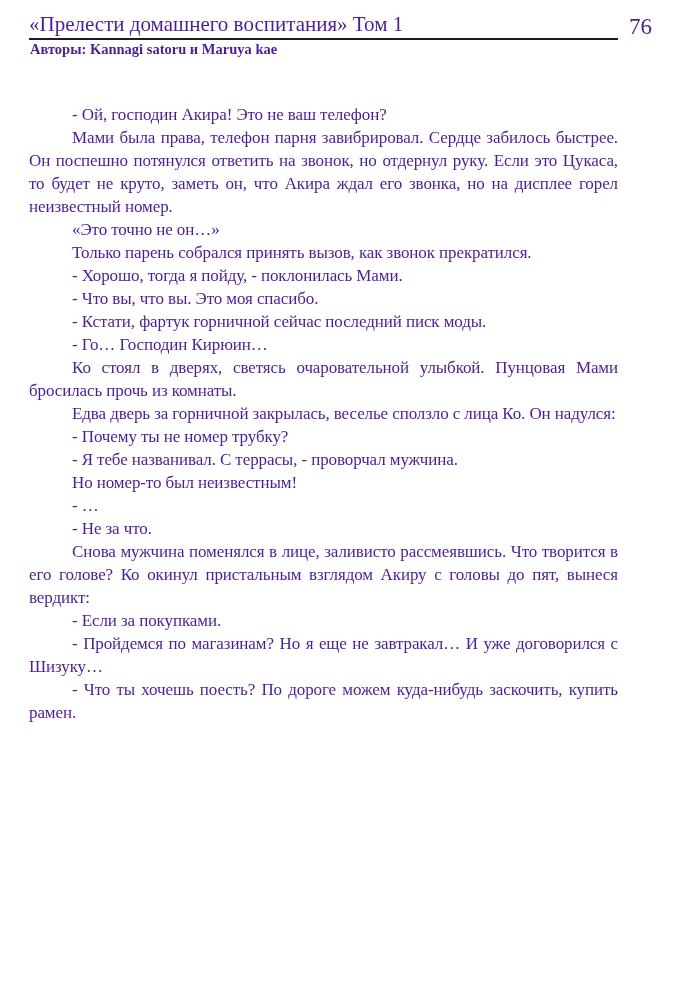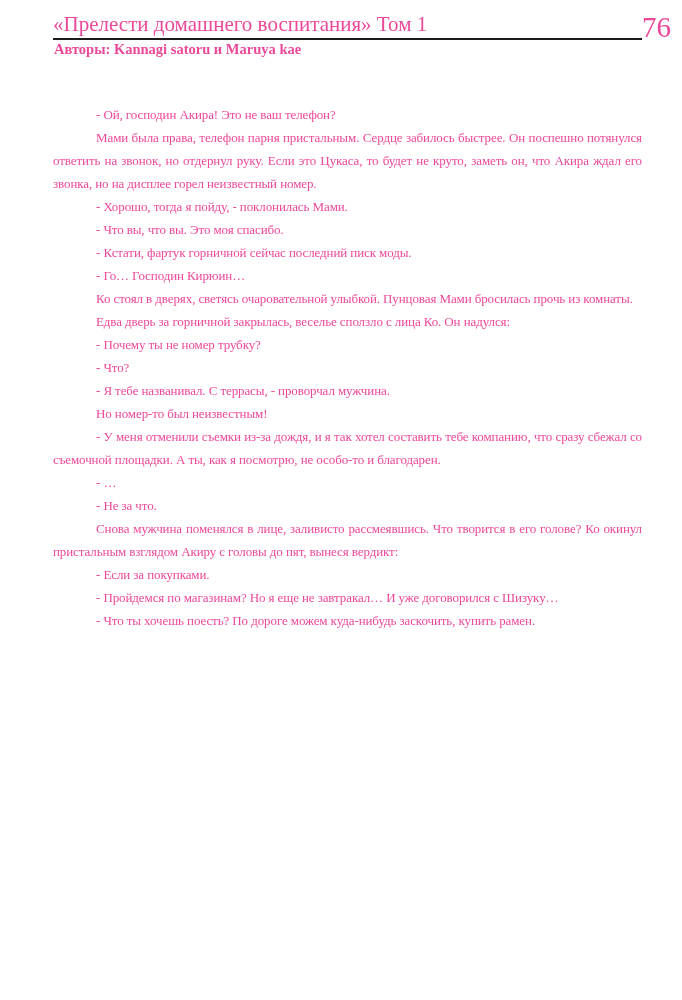--- a/index.html
+++ b/index.html
@@ -5,60 +5,59 @@
   html, body {
     margin: 0;
     padding: 0;
     background: #ffffff;
   }
   .page {
     position: relative;
     width: 652px;
     height: 1000px;
     background: #ffffff;
-    color: #ec4899;
+    color: #4c1d95;
     font-family: "Liberation Serif", "DejaVu Serif", serif;
     overflow: hidden;
     box-sizing: border-box;
-    margin-left: 24px;
   }
   .header {
     padding-top: 13px;
   }
   .header-row {
     display: flex;
     align-items: flex-end;
   }
   .title-box {
     flex: 1;
     margin-left: 29px;
     border-bottom: 2px solid #1c1c1c;
     padding-bottom: 3px;
     font-size: 21px;
     line-height: 22px;
     white-space: nowrap;
     overflow: hidden;
   }
   .page-num {
     width: 34px;
-    text-align: left;
-    font-size: 29px;
+    text-align: right;
+    font-size: 23px;
     line-height: 24px;
     padding-bottom: 1px;
   }
   .authors {
     margin-left: 30px;
     margin-top: 2px;
     font-size: 14.5px;
     line-height: 15px;
     font-weight: bold;
   }
   .content {
     margin: 46px 34px 0 29px;
-    font-size: 13px;
+    font-size: 17px;
     line-height: 23px;
     text-align: justify;
     letter-spacing: -0.1px;
   }
   .content p {
     margin: 0;
     padding: 0;
     text-indent: 43px;
   }
 </style>
@@ -69,32 +68,32 @@
   <div class="header">
     <div class="header-row">
       <div class="title-box">«Прелести домашнего воспитания» Том 1</div>
       <div class="page-num">76</div>
     </div>
     <div class="authors">Авторы: Kannagi satoru и Maruya kae</div>
   </div>
 
   <div class="content">
       <p>- Ой, господин Акира! Это не ваш телефон?</p>
-      <p>Мами была права, телефон парня пристальным. Сердце забилось быстрее. Он поспешно потянулся ответить на звонок, но отдернул руку. Если это Цукаса, то будет не круто, заметь он, что Акира ждал его звонка, но на дисплее горел неизвестный номер.</p>
+      <p>Мами была права, телефон парня завибрировал. Сердце забилось быстрее. Он поспешно потянулся ответить на звонок, но отдернул руку. Если это Цукаса, то будет не круто, заметь он, что Акира ждал его звонка, но на дисплее горел неизвестный номер.</p>
+      <p>«Это точно не он…»</p>
+      <p>Только парень собрался принять вызов, как звонок прекратился.</p>
       <p>- Хорошо, тогда я пойду, - поклонилась Мами.</p>
       <p>- Что вы, что вы. Это моя спасибо.</p>
       <p>- Кстати, фартук горничной сейчас последний писк моды.</p>
       <p>- Го… Господин Кирюин…</p>
       <p>Ко стоял в дверях, светясь очаровательной улыбкой. Пунцовая Мами бросилась прочь из комнаты.</p>
       <p>Едва дверь за горничной закрылась, веселье сползло с лица Ко. Он надулся:</p>
       <p>- Почему ты не номер трубку?</p>
-      <p>- Что?</p>
       <p>- Я тебе названивал. С террасы, - проворчал мужчина.</p>
       <p>Но номер-то был неизвестным!</p>
-      <p>- У меня отменили съемки из-за дождя, и я так хотел составить тебе компанию, что сразу сбежал со съемочной площадки. А ты, как я посмотрю, не особо-то и благодарен.</p>
       <p>- …</p>
       <p>- Не за что.</p>
       <p>Снова мужчина поменялся в лице, заливисто рассмеявшись. Что творится в его голове? Ко окинул пристальным взглядом Акиру с головы до пят, вынеся вердикт:</p>
       <p>- Если за покупками.</p>
       <p>- Пройдемся по магазинам? Но я еще не завтракал… И уже договорился с Шизуку…</p>
       <p>- Что ты хочешь поесть? По дороге можем куда-нибудь заскочить, купить рамен.</p>
     </div>
 </div>
 
 </body></html>

